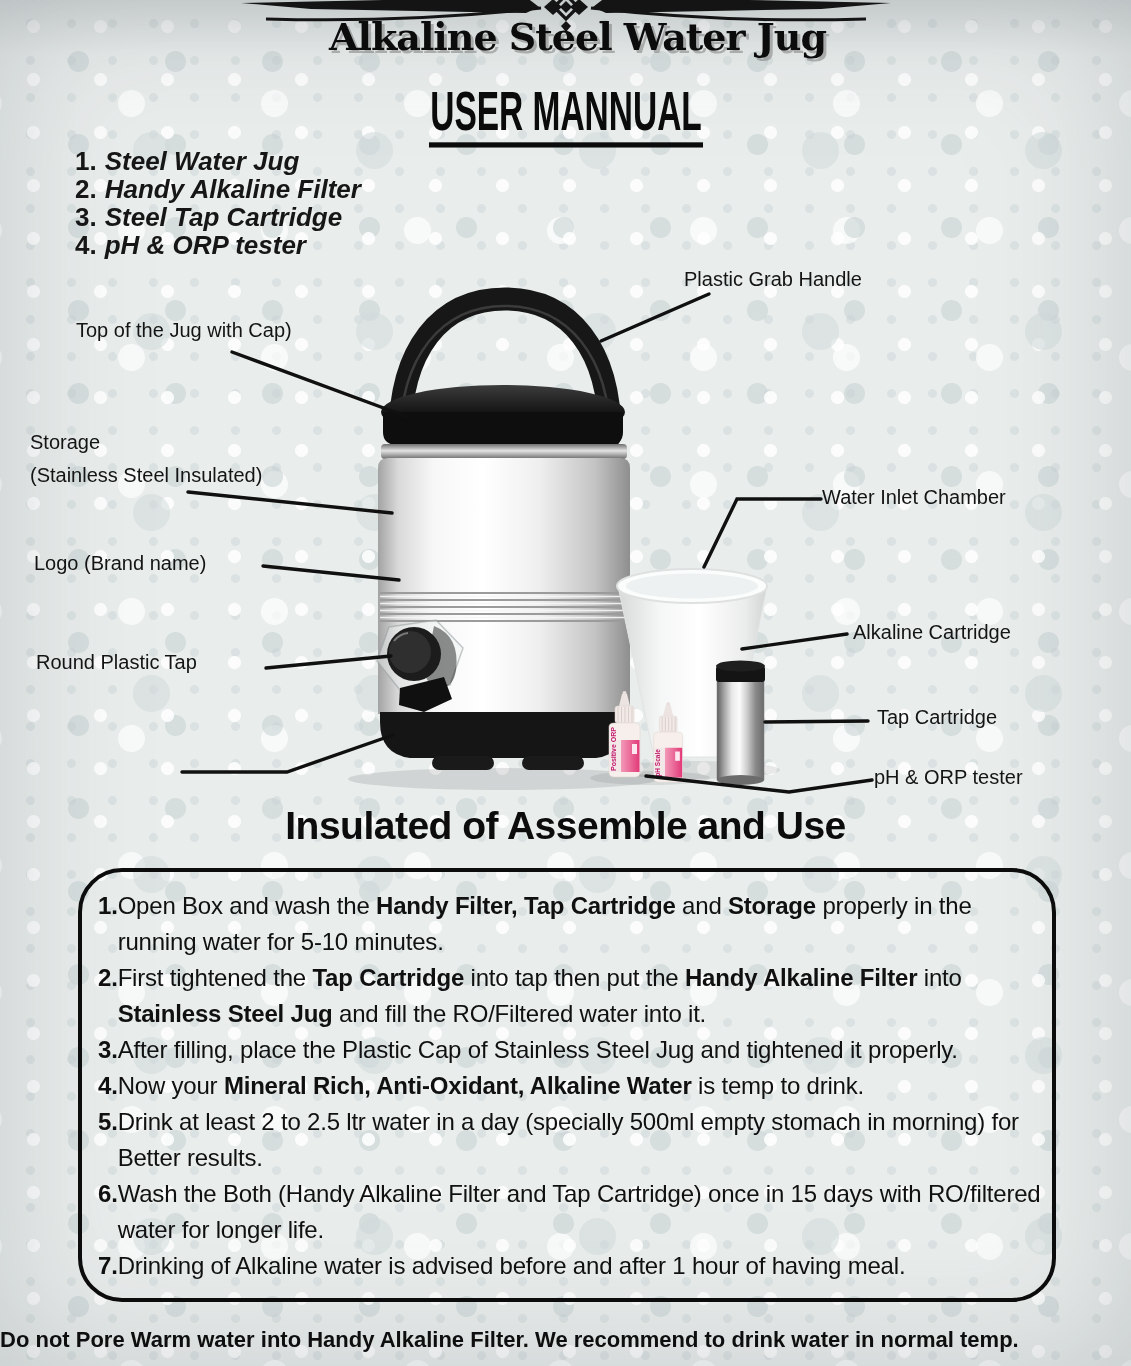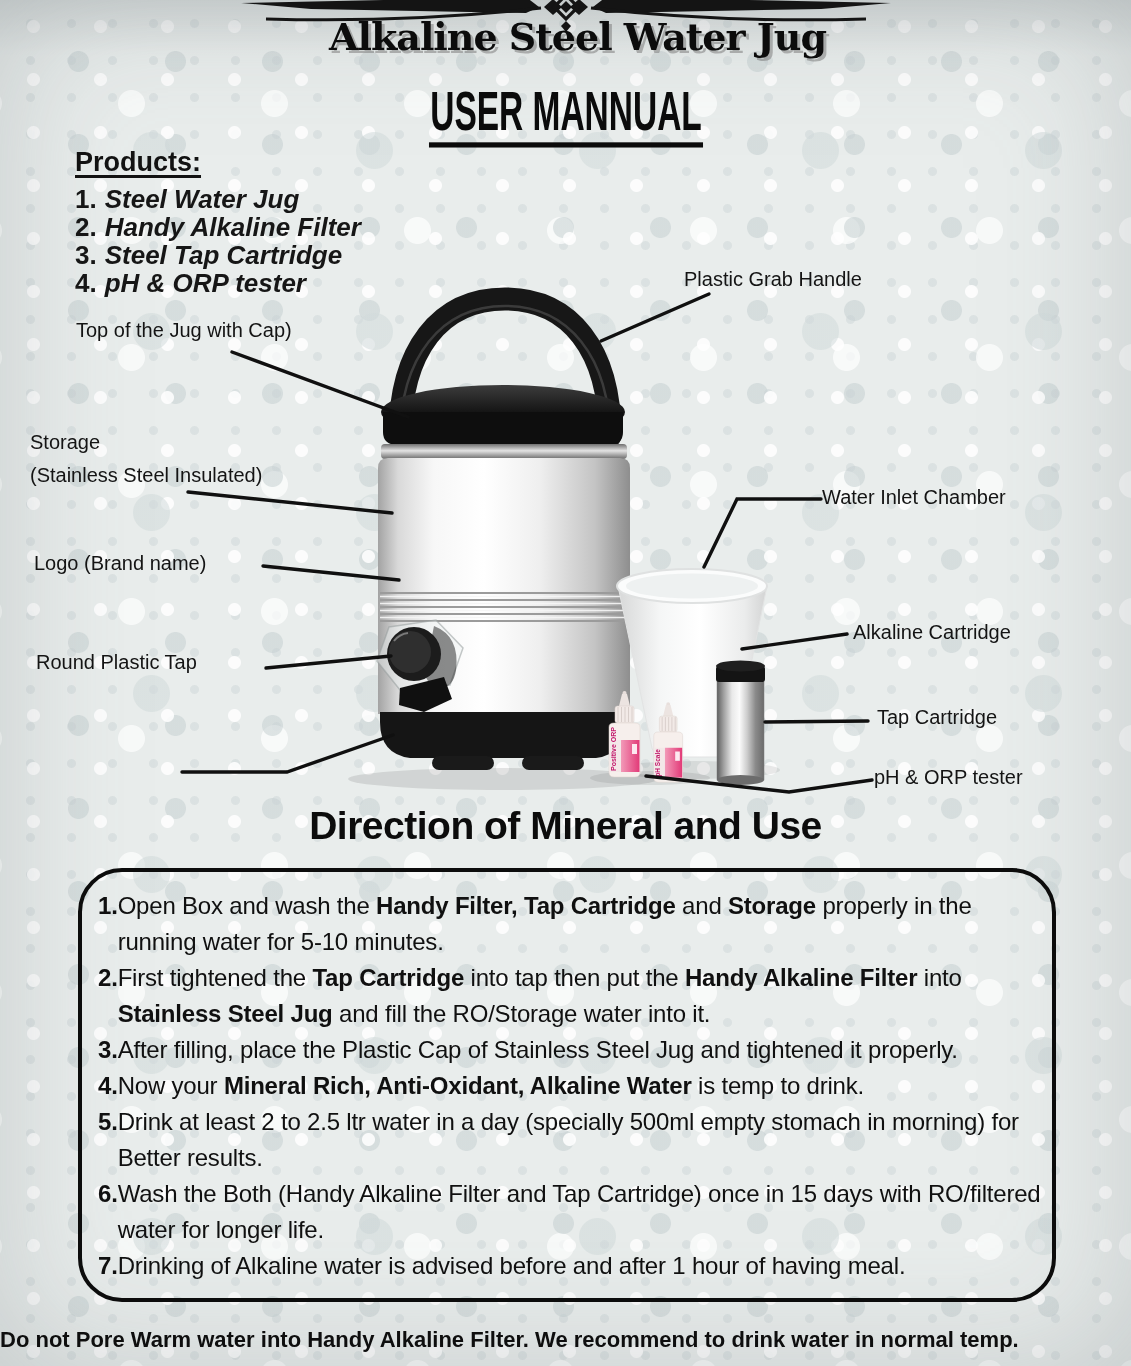--- a/index.html
+++ b/index.html
@@ -85,21 +85,20 @@
     <path d="M625,24 Q480,28 350,13" stroke="#141414" stroke-width="3" fill="none"></path>
     <polygon points="325,0 337,12 325,24 313,12" fill="none" stroke="#141414" stroke-width="3.2"></polygon>
   </svg>
 
   <div class="title">Alkaline Steel Water Jug</div>
   <div class="subtitle-wrap">
     <span class="subtitle">USER MANNUAL</span>
   </div>
 
   <div class="products">
-    <div class="products-heading">Products:</div>
     <div>
         <div class="p-item">
           <span class="p-num">1.</span>
           <span>Steel Water Jug</span>
         </div>
         <div class="p-item">
           <span class="p-num">2.</span>
           <span>Handy Alkaline Filter</span>
         </div>
         <div class="p-item">
@@ -264,30 +263,30 @@
     <div>(Stainless Steel Insulated)</div>
   </div>
   <div class="dlabel lbl-water-inlet">Water Inlet Chamber</div>
   <div class="dlabel lbl-logo">Logo (Brand name)</div>
   <div class="dlabel lbl-alkaline">Alkaline Cartridge</div>
   <div class="dlabel lbl-round-tap">Round Plastic Tap</div>
   <div class="dlabel lbl-tap-cart">Tap Cartridge</div>
   <div class="dlabel lbl-base"></div>
   <div class="dlabel lbl-ph-orp">pH &amp; ORP tester</div>
 
-  <div class="direction-heading">Direction of Mineral and Use</div>
+  <div class="direction-heading">Insulated of Assemble and Use</div>
   <div class="direction-box">
     <div>
         <div class="step">
           <span class="s-num">1.</span>
           <span class="s-text"><span>Open Box and wash the </span><span class="b">Handy Filter, Tap Cartridge</span><span> and </span><span class="b">Storage</span><span> properly in the running water for 5-10 minutes.</span></span>
         </div>
         <div class="step">
           <span class="s-num">2.</span>
-          <span class="s-text"><span>First tightened the </span><span class="b">Tap Cartridge</span><span> into tap then put the </span><span class="b">Handy Alkaline Filter</span><span> into </span><span class="b">Stainless Steel Jug</span><span> and fill the RO/Storage water into it.</span></span>
+          <span class="s-text"><span>First tightened the </span><span class="b">Tap Cartridge</span><span> into tap then put the </span><span class="b">Handy Alkaline Filter</span><span> into </span><span class="b">Stainless Steel Jug</span><span> and fill the RO/Filtered water into it.</span></span>
         </div>
         <div class="step">
           <span class="s-num">3.</span>
           <span class="s-text"><span>After filling, place the Plastic Cap of Stainless Steel Jug and tightened it properly.</span></span>
         </div>
         <div class="step">
           <span class="s-num">4.</span>
           <span class="s-text"><span>Now your </span><span class="b">Mineral Rich, Anti-Oxidant, Alkaline Water</span><span> is temp to drink.</span></span>
         </div>
         <div class="step">

